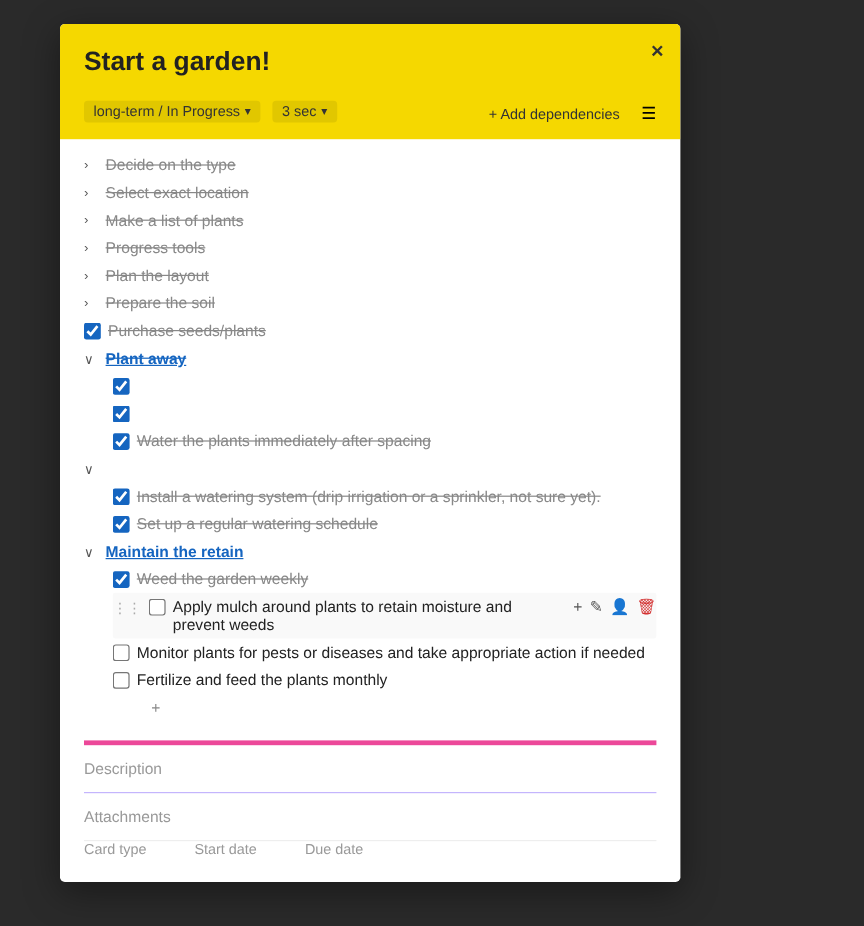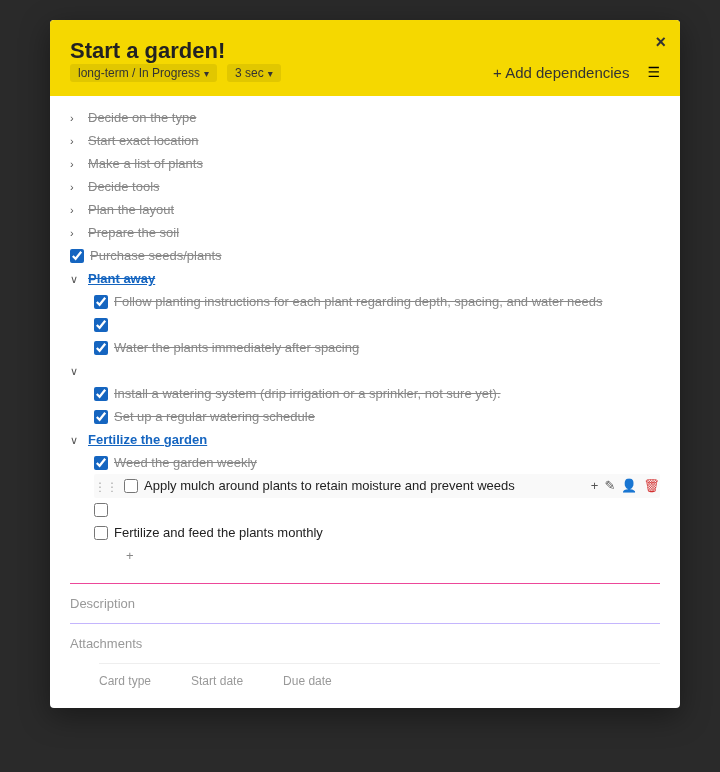--- a/index.html
+++ b/index.html
@@ -15,21 +15,21 @@
     .bg-overlay {
       position: absolute;
       inset: 0;
       background: rgba(0,0,0,0.5);
     }
 
     .modal {
       position: absolute;
       top: 20px;
       left: 50px;
-      width: 630px;
+      width: 517px;
       background: #fff;
       border-radius: 4px;
       overflow: hidden;
       box-shadow: 0 8px 30px rgba(0,0,0,0.4);
     }
 
     .modal-header {
       background: #f5d800;
       padding: 18px 20px 14px 20px;
       position: relative;
@@ -48,42 +48,42 @@
       background: none;
       border: none;
       font-size: 18px;
       cursor: pointer;
       color: #333;
       font-weight: bold;
     }
 
     .modal-meta {
       display: flex;
-      align-items: flex-start;
+      align-items: flex-end;
       gap: 10px;
-      margin-top: 0;
+      margin-top: 20px;
     }
 
     .meta-badge {
       background: rgba(0,0,0,0.08);
       border-radius: 3px;
       padding: 2px 8px;
       font-size: 12px;
       color: #333;
       display: flex;
       align-items: center;
       gap: 4px;
       cursor: pointer;
     }
 
     .meta-badge .chevron { font-size: 10px; }
 
     .add-dependencies {
       margin-left: auto;
-      font-size: 15px;
+      font-size: 12px;
       color: #333;
       cursor: pointer;
     }
 
     .hamburger-icon {
       font-size: 14px;
       cursor: pointer;
       margin-left: 8px;
     }
 
@@ -175,43 +175,41 @@
     .add-item {
       color: #888;
       font-size: 13px;
       cursor: pointer;
       padding: 4px 0;
       margin-left: 32px;
     }
 
     .description-section {
       margin-top: 16px;
-      border-top: 1px solid #ec4899;
+      border-top: 4px solid #ec4899;
       padding-top: 12px;
     }
 
     .section-title {
       font-size: 13px;
       color: #999;
       margin-bottom: 6px;
     }
 
     .attachments-section {
       margin-top: 12px;
       border-top: 1px solid #c4b5fd;
       padding-top: 12px;
     }
 
     .card-info-section {
       margin-top: 12px;
       border-top: 1px solid #eee;
-      padding-top: 10px;
       display: flex;
       gap: 40px;
-      margin-left: 29px;
     }
 
     .card-info-label {
       font-size: 12px;
       color: #999;
     }
 
     .maintain-label {
       color: #1565c0;
       font-weight: bold;
@@ -254,29 +252,29 @@
   </div>
 
   <div class="modal-body">
 
     <div class="task-item">
       <span class="expand-arrow">›</span>
       <span class="task-text done">Decide on the type</span>
     </div>
     <div class="task-item">
       <span class="expand-arrow">›</span>
-      <span class="task-text done">Start exact location</span>
+      <span class="task-text done">Select exact location</span>
     </div>
     <div class="task-item">
       <span class="expand-arrow">›</span>
       <span class="task-text done">Make a list of plants</span>
     </div>
     <div class="task-item">
       <span class="expand-arrow">›</span>
-      <span class="task-text done">Decide tools</span>
+      <span class="task-text done">Progress tools</span>
     </div>
     <div class="task-item">
       <span class="expand-arrow">›</span>
       <span class="task-text done">Plan the layout</span>
     </div>
     <div class="task-item">
       <span class="expand-arrow">›</span>
       <span class="task-text done">Prepare the soil</span>
     </div>
 
@@ -289,21 +287,20 @@
 
     <div class="task-item">
       <span class="collapse-arrow">∨</span>
       <span class="plant-away-label">Plant away</span>
     </div>
     <div class="indent">
       <div class="task-item">
         <div class="checkbox-wrap">
           <input type="checkbox" checked="" style="">
         </div>
-        <span class="task-text done">Follow planting instructions for each plant regarding depth, spacing, and water needs</span>
       </div>
       <div class="task-item">
         <div class="checkbox-wrap">
           <input type="checkbox" checked="" style="">
         </div>
       </div>
       <div class="task-item">
         <div class="checkbox-wrap">
           <input type="checkbox" checked="" style="">
         </div>
@@ -324,21 +321,21 @@
       <div class="task-item">
         <div class="checkbox-wrap">
           <input type="checkbox" checked="" style="">
         </div>
         <span class="task-text done">Set up a regular watering schedule</span>
       </div>
     </div>
 
     <div class="task-item">
       <span class="collapse-arrow">∨</span>
-      <span class="maintain-label">Fertilize the garden</span>
+      <span class="maintain-label">Maintain the retain</span>
     </div>
     <div class="indent">
       <div class="task-item">
         <div class="checkbox-wrap">
           <input type="checkbox" checked="" style="">
         </div>
         <span class="task-text done">Weed the garden weekly</span>
       </div>
 
       <div class="task-item current-row">
@@ -352,20 +349,21 @@
           <span class="action-icon">✎</span>
           <span class="action-icon">👤</span>
           <span class="action-icon red">🗑</span>
         </div>
       </div>
 
       <div class="task-item">
         <div class="checkbox-wrap">
           <input type="checkbox" style="">
         </div>
+        <span class="task-text">Monitor plants for pests or diseases and take appropriate action if needed</span>
       </div>
       <div class="task-item">
         <div class="checkbox-wrap">
           <input type="checkbox" style="">
         </div>
         <span class="task-text">Fertilize and feed the plants monthly</span>
       </div>
 
       <div class="add-item">+</div>
     </div>

